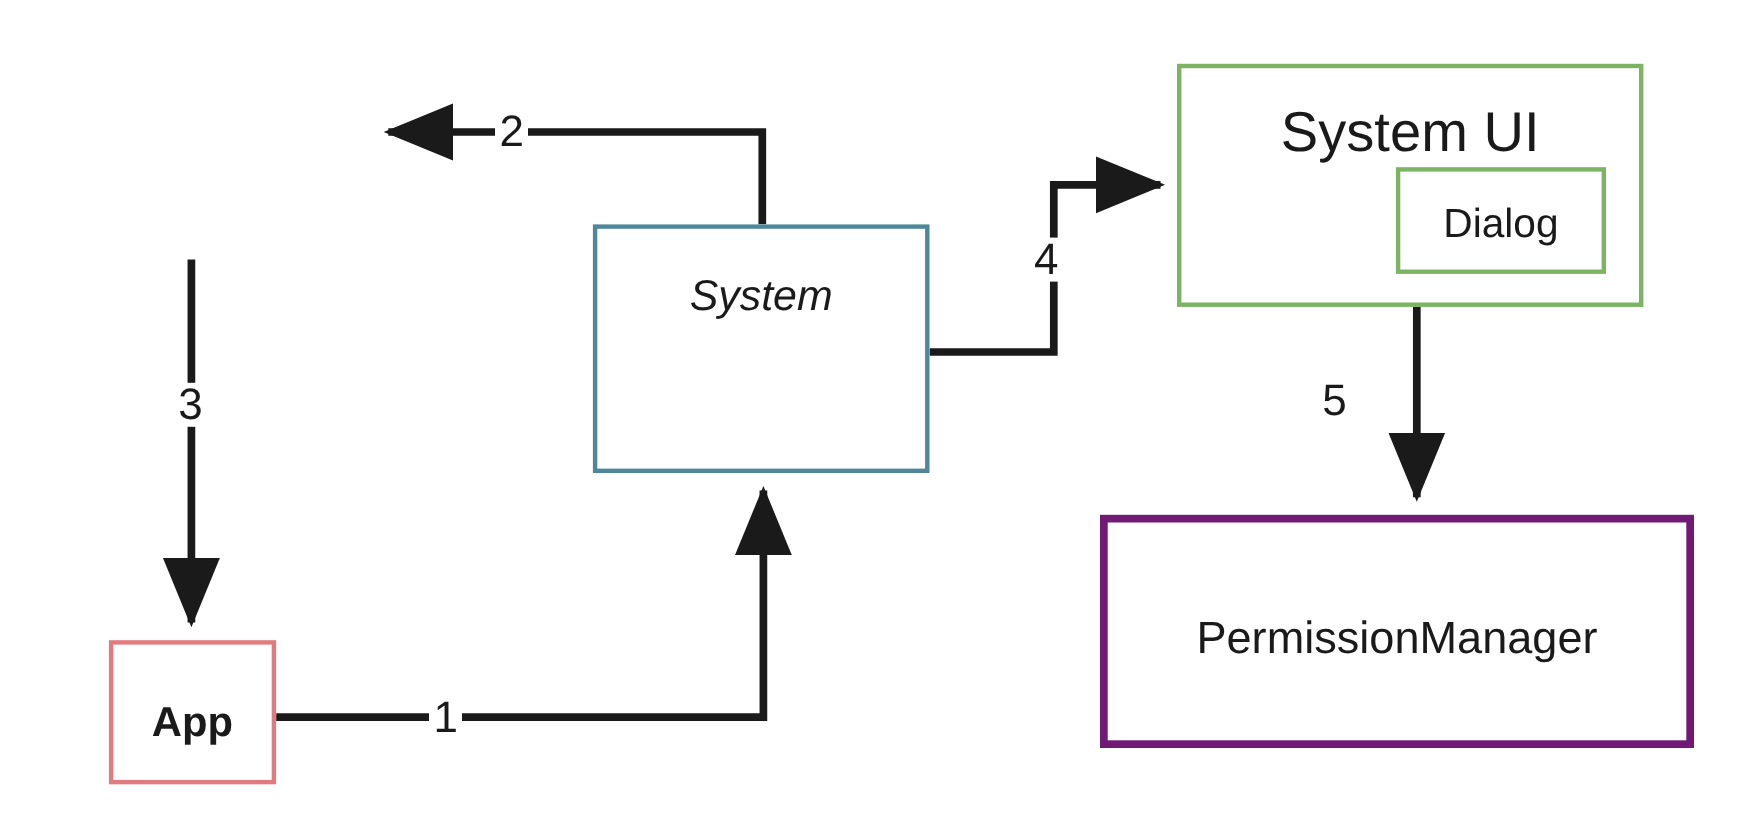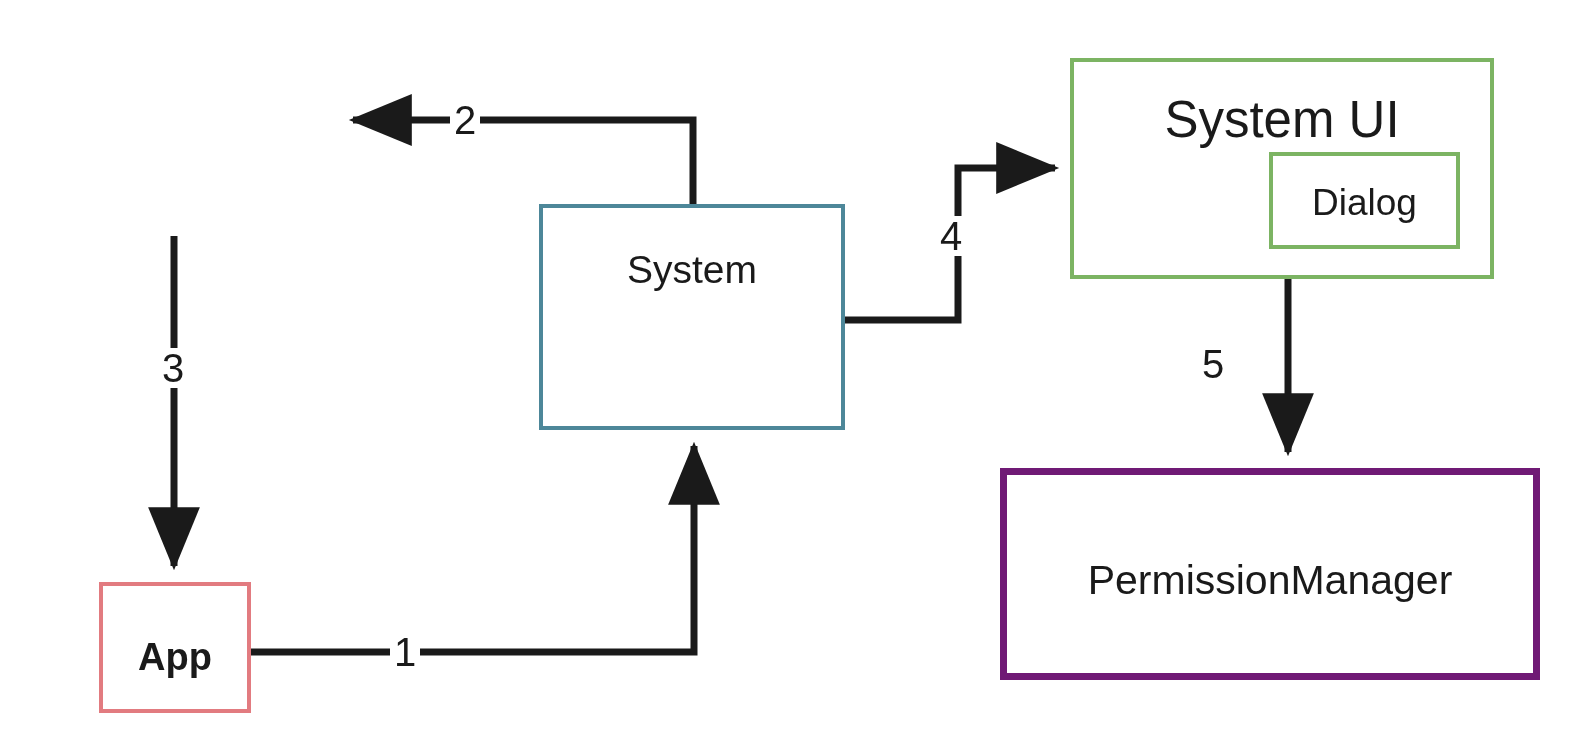--- a/index.html
+++ b/index.html
@@ -50,21 +50,21 @@
   #node-data-provider {
     left: 8px; top: 10px; width: 329px; height: 226px;
     border: 4px solid #1f1f1f;
   }
   #node-data-provider .node-label { top: 100px; font-size: 41px; }
 
   #node-system {
     left: 539px; top: 204px; width: 306px; height: 226px;
     border: 4px solid #4d8799;
   }
-  #node-system .node-label { top: 40px; font-size: 39px; }
+  #node-system .node-label { top: 40px; font-size: 39px; font-style: italic; }
 
   #node-app-ops {
     left: 568px; top: 313px; width: 245px; height: 97px;
     border: 4px solid #4d8799;
   }
   #node-app-ops .node-label { top: 26px; font-size: 37px; }
 
   #node-system-ui {
     left: 1070px; top: 58px; width: 424px; height: 221px;
     border: 4px solid #7cb463;

